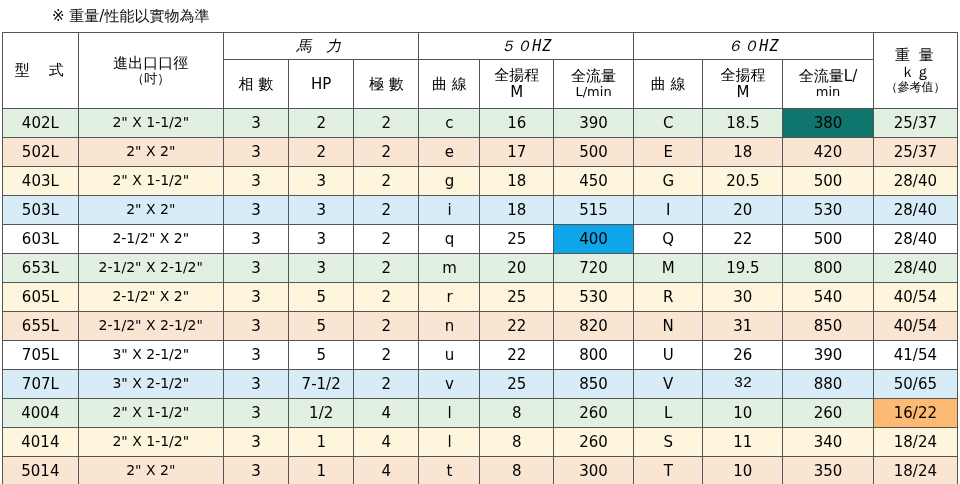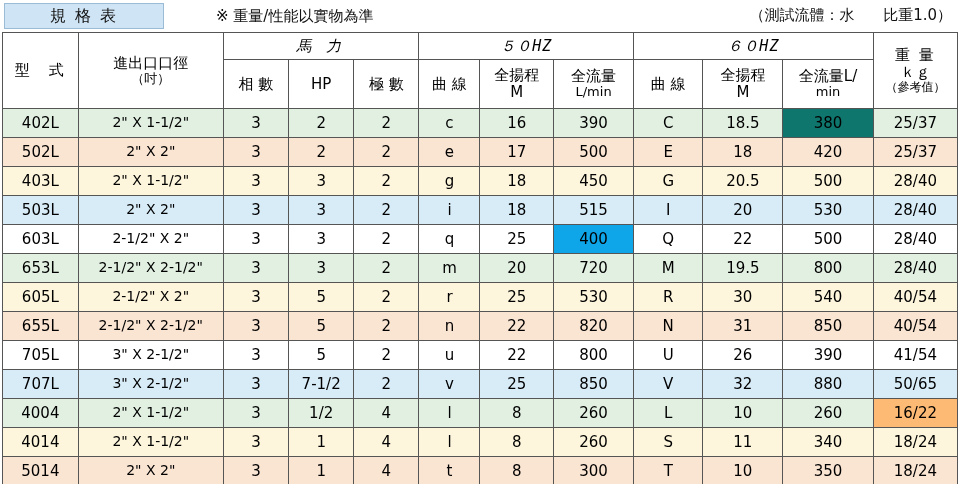--- a/index.html
+++ b/index.html
@@ -112,23 +112,21 @@
     font-size: 14px;
   }
   
 </style>
 </head>
 <body>
 
 <div class="page">
 
   <div class="topbar">
-    <div class="spec-title">規 格 表</div>
     <div class="note-mid">※ 重量/性能以實物為準</div>
-    <div class="note-right">（測試流體：水      比重1.0）</div>
   </div>
 
   <table class="spec">
     <colgroup>
       <col style="width:72px">
       <col style="width:138px">
       <col style="width:62px">
       <col style="width:62px">
       <col style="width:62px">
       <col style="width:58px">
@@ -309,21 +307,21 @@
         <tr>
           <td class="model" style="background: rgb(216, 236, 248);">707L</td>
           <td class="port" style="background: rgb(216, 236, 248);">3" X 2-1/2"</td>
           <td style="background: rgb(216, 236, 248);">3</td>
           <td style="background: rgb(216, 236, 248);">7-1/2</td>
           <td style="background: rgb(216, 236, 248);">2</td>
           <td style="background: rgb(216, 236, 248);">v</td>
           <td style="background: rgb(216, 236, 248);">25</td>
           <td style="background: rgb(216, 236, 248);">850</td>
           <td style="background: rgb(216, 236, 248);">V</td>
-          <td style="background: rgb(216, 236, 248);">32</td>
+          <td style="background: rgb(216, 236, 248); font-family: Liberation Mono, monospace;">32</td>
           <td style="background: rgb(216, 236, 248);">880</td>
           <td style="background: rgb(216, 236, 248);">50/65</td>
         </tr>
         <tr>
           <td class="model" style="background: rgb(226, 240, 226);">4004</td>
           <td class="port" style="background: rgb(226, 240, 226);">2" X 1-1/2"</td>
           <td style="background: rgb(226, 240, 226);">3</td>
           <td style="background: rgb(226, 240, 226);">1/2</td>
           <td style="background: rgb(226, 240, 226);">4</td>
           <td style="background: rgb(226, 240, 226);">l</td>

